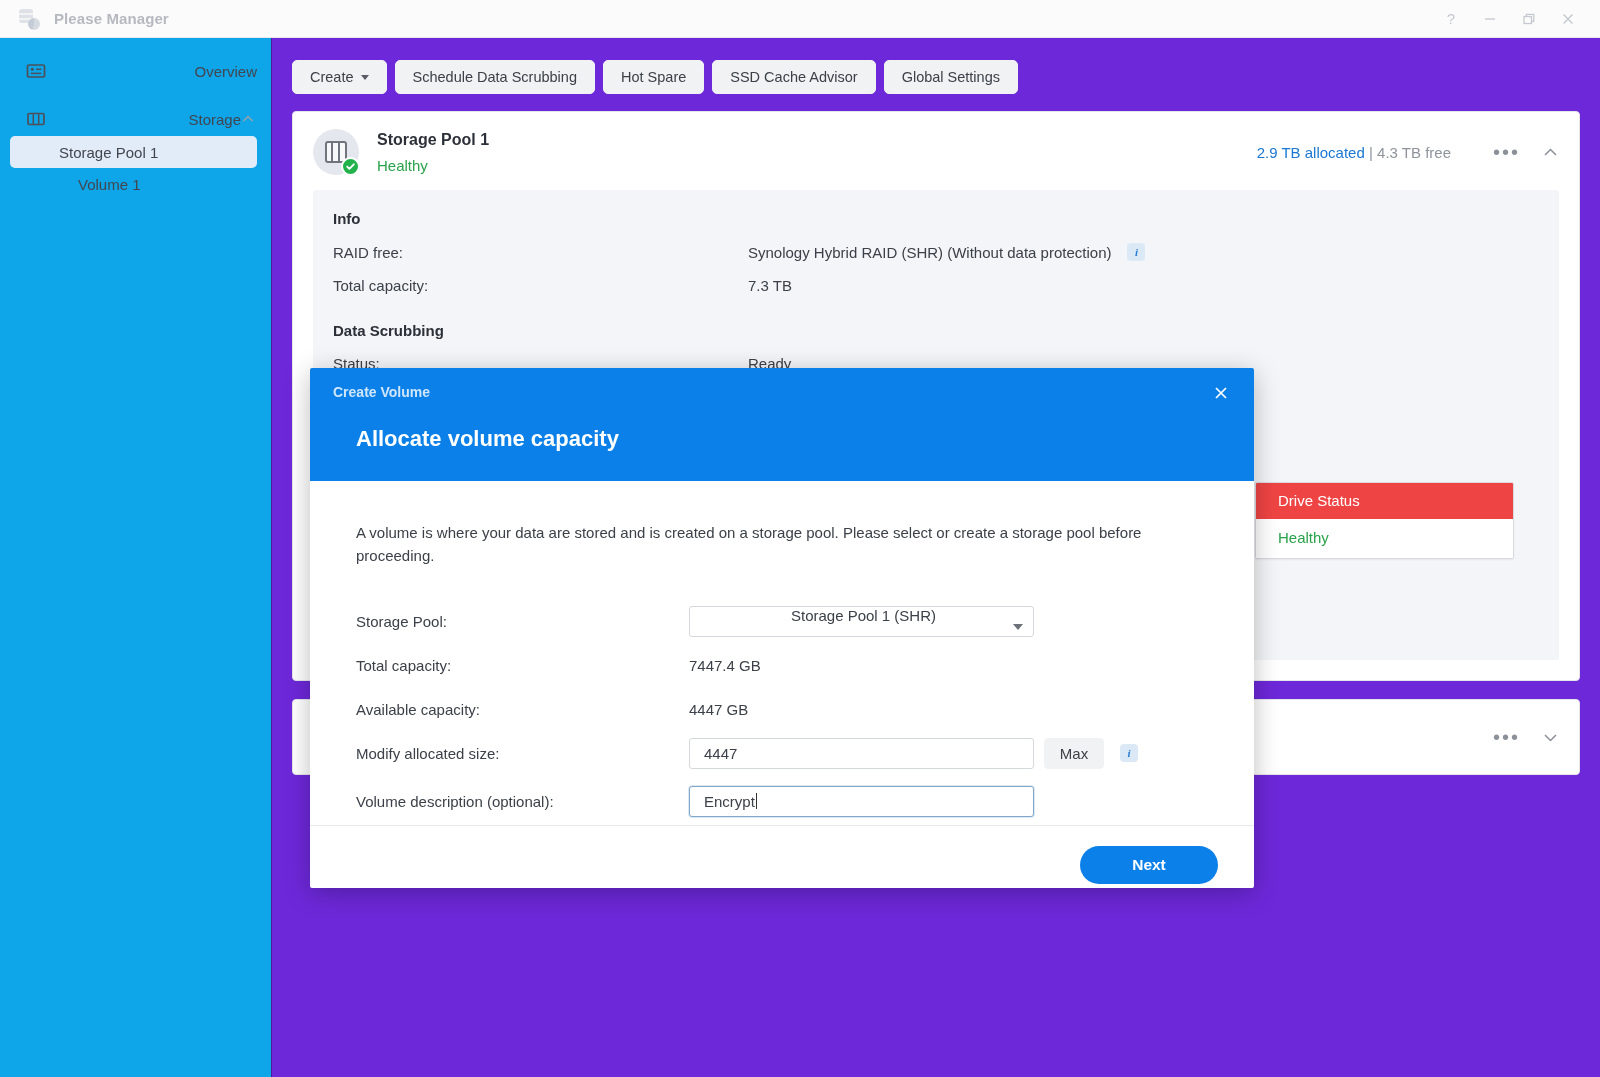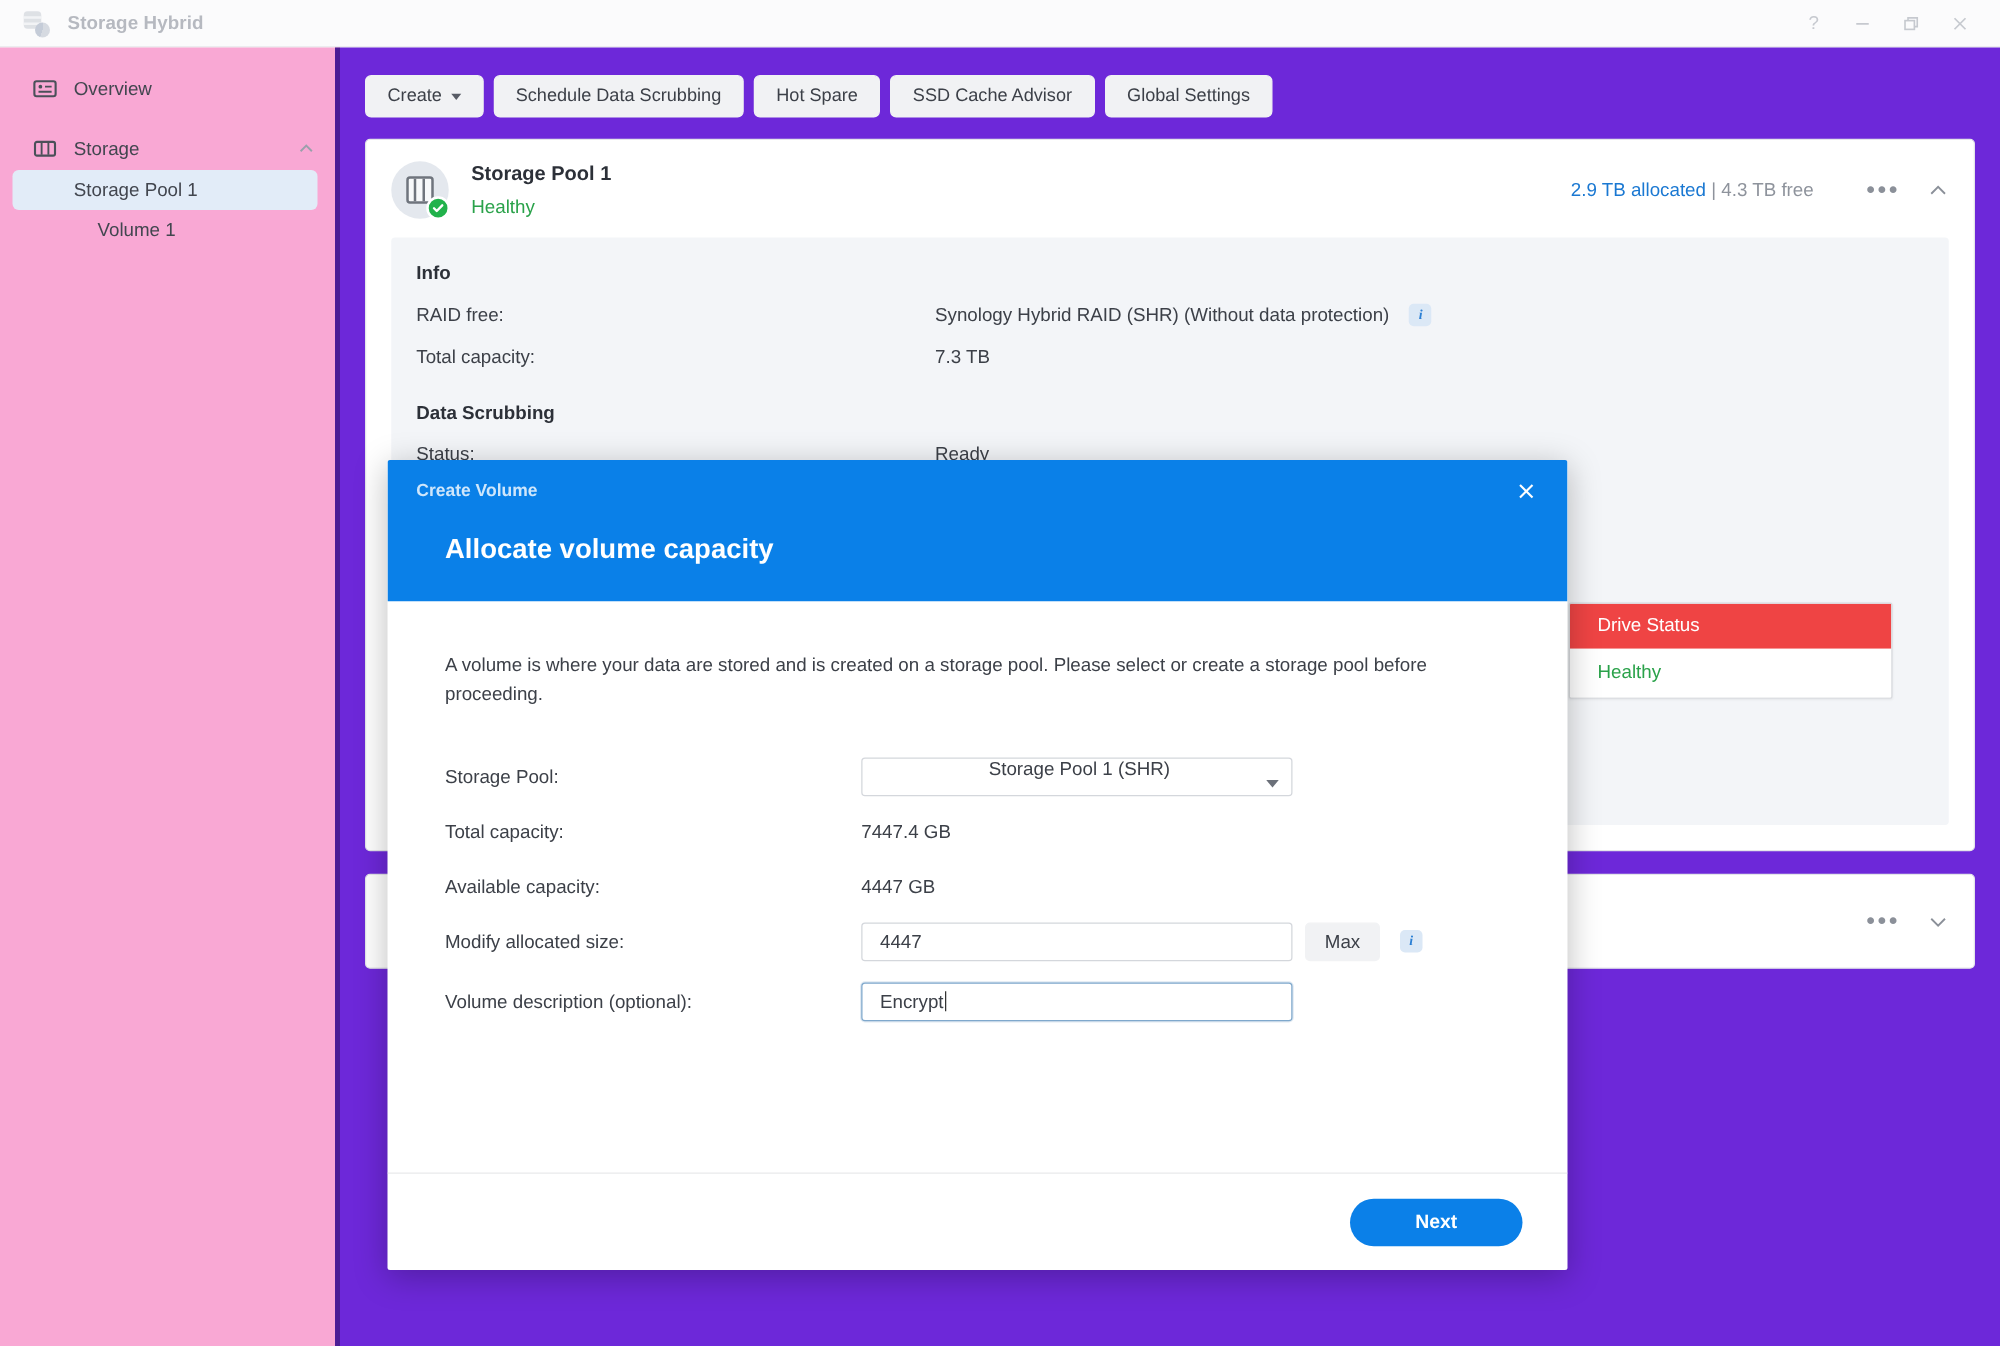--- a/index.html
+++ b/index.html
@@ -56,23 +56,24 @@
     width: 36px; height: 30px; display: flex; align-items: center;
     justify-content: center; color: #c6c9cf; font-size: 15px;
     cursor: default; line-height: 1;
   }
   .win-btn svg { display:block; }
 
   
   .sidebar {
     position: absolute; left: 0; top: 38px;
     width: 272px; height: 1039px;
-    background: #f9a8d4;
-    border-right: 4px solid #4c1d95;
+    background: #0ea5e9;
+    border-right: 1px solid #4c1d95;
     padding-top: 16px;
+    text-align: right;
   }
   .nav-item {
     display: flex; align-items: center;
     height: 34px; margin: 0 14px 0 10px; padding-left: 16px;
     border-radius: 5px; cursor: default;
     font-size: 15px; color: #42464f;
   }
   .nav-item .ico { width: 20px; height: 20px; margin-right: 13px; flex: none; color: #4b5059; }
   .nav-item .ico svg { display: block; }
   .nav-item .label { flex: 1; }
@@ -181,21 +182,21 @@
     background: #ffffff;
   }
 
   
   .card.collapsed { height: 76px; display: flex; align-items: center; padding: 0 20px; }
   .card.collapsed .head-actions { margin-left: auto; }
 
   
   .modal {
     position: absolute; left: 310px; top: 368px;
-    width: 944px; height: 648px;
+    width: 944px; height: 520px;
     background: #ffffff;
     box-shadow: 0 5px 26px rgba(0,0,0,.26);
     border-radius: 2px; overflow: hidden; z-index: 40;
     display: flex; flex-direction: column;
   }
   .modal-head {
     background: #0a80e8; color: #ffffff;
     height: 113px; position: relative; flex: none;
   }
   .modal-head .mh-sub {
@@ -261,21 +262,21 @@
 </head>
 <body>
 
 <div id="app">
 
   <div class="titlebar">
     <div class="app-icon">
       <div class="drum"></div>
         <div class="pie"></div>
     </div>
-    <div class="app-title">Storage Hybrid</div>
+    <div class="app-title">Please Manager</div>
     <div class="win-buttons">
       <div class="win-btn">?</div>
       <div class="win-btn">
         <svg width="14" height="14" viewBox="0 0 14 14">
             <line x1="2" y1="7" x2="12" y2="7" stroke="#c6c9cf" stroke-width="1.4"></line>
           </svg>
       </div>
       <div class="win-btn">
         <svg width="14" height="14" viewBox="0 0 14 14">
           <rect x="2" y="4.5" width="7.5" height="7" fill="none" stroke="#c6c9cf" stroke-width="1.3"></rect>

